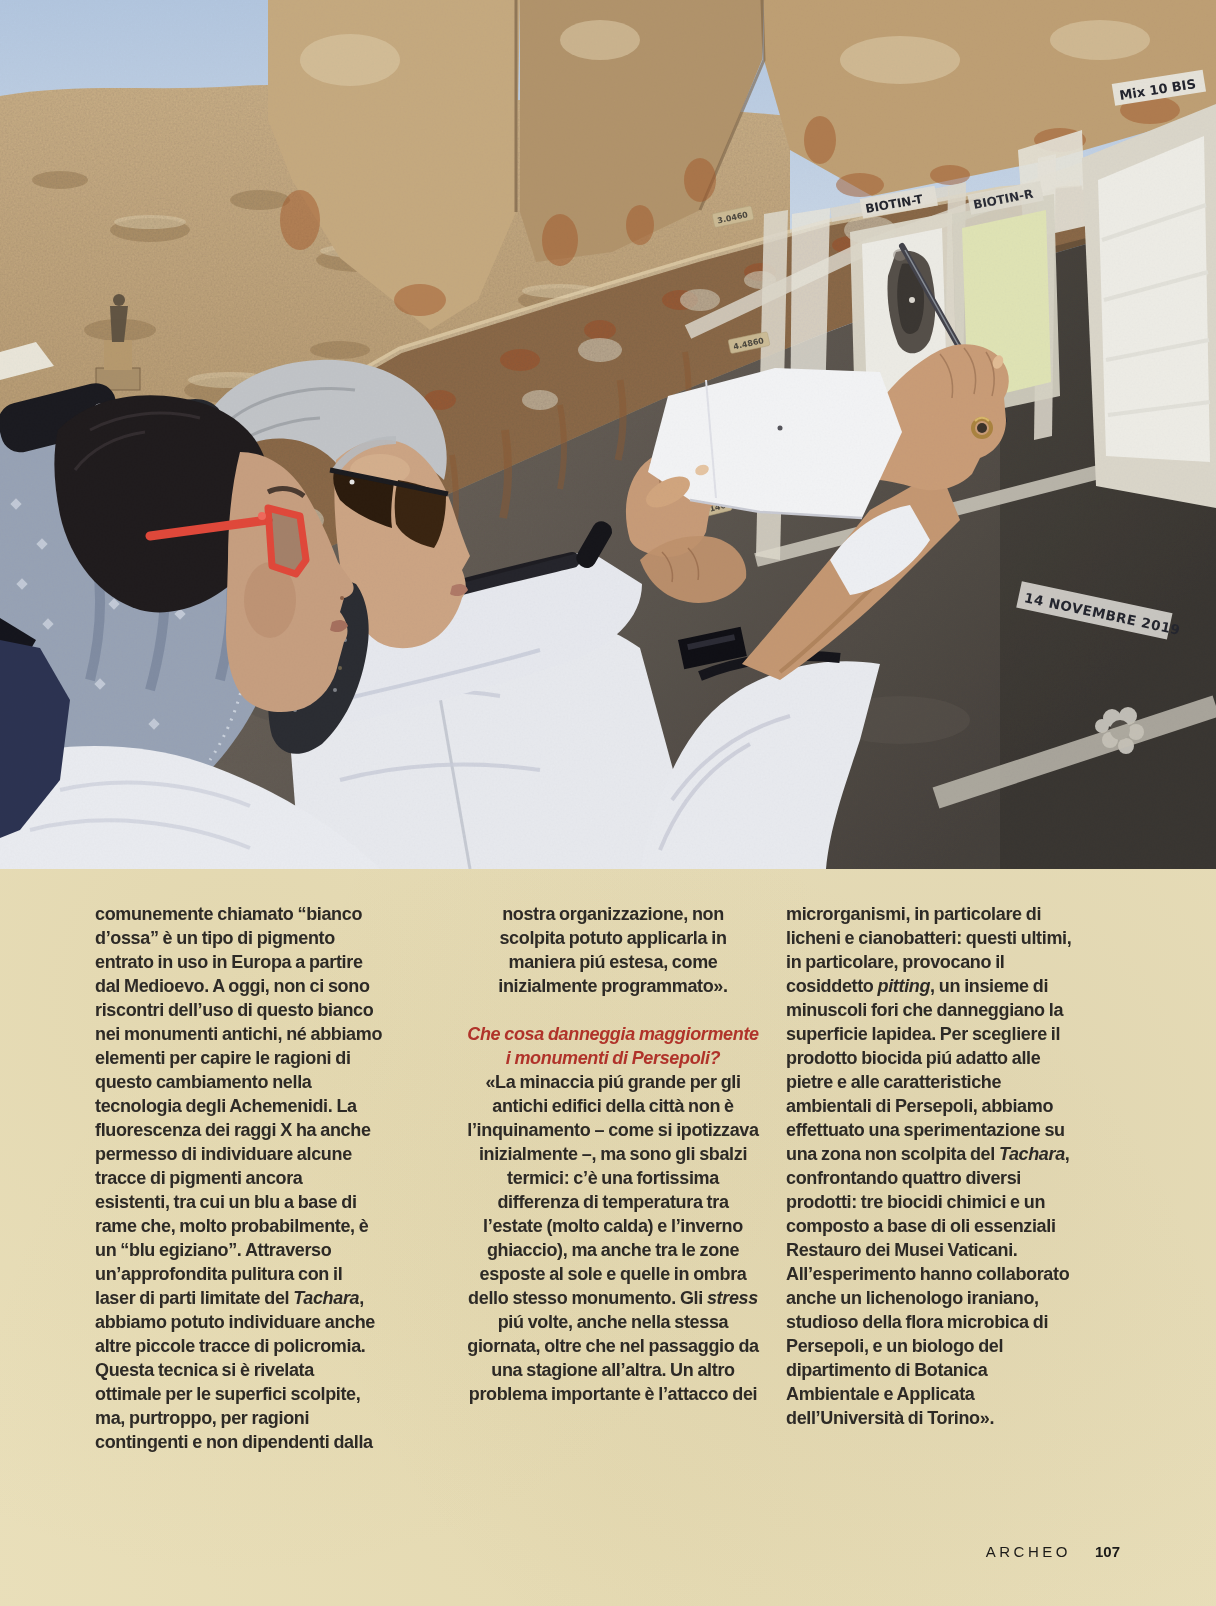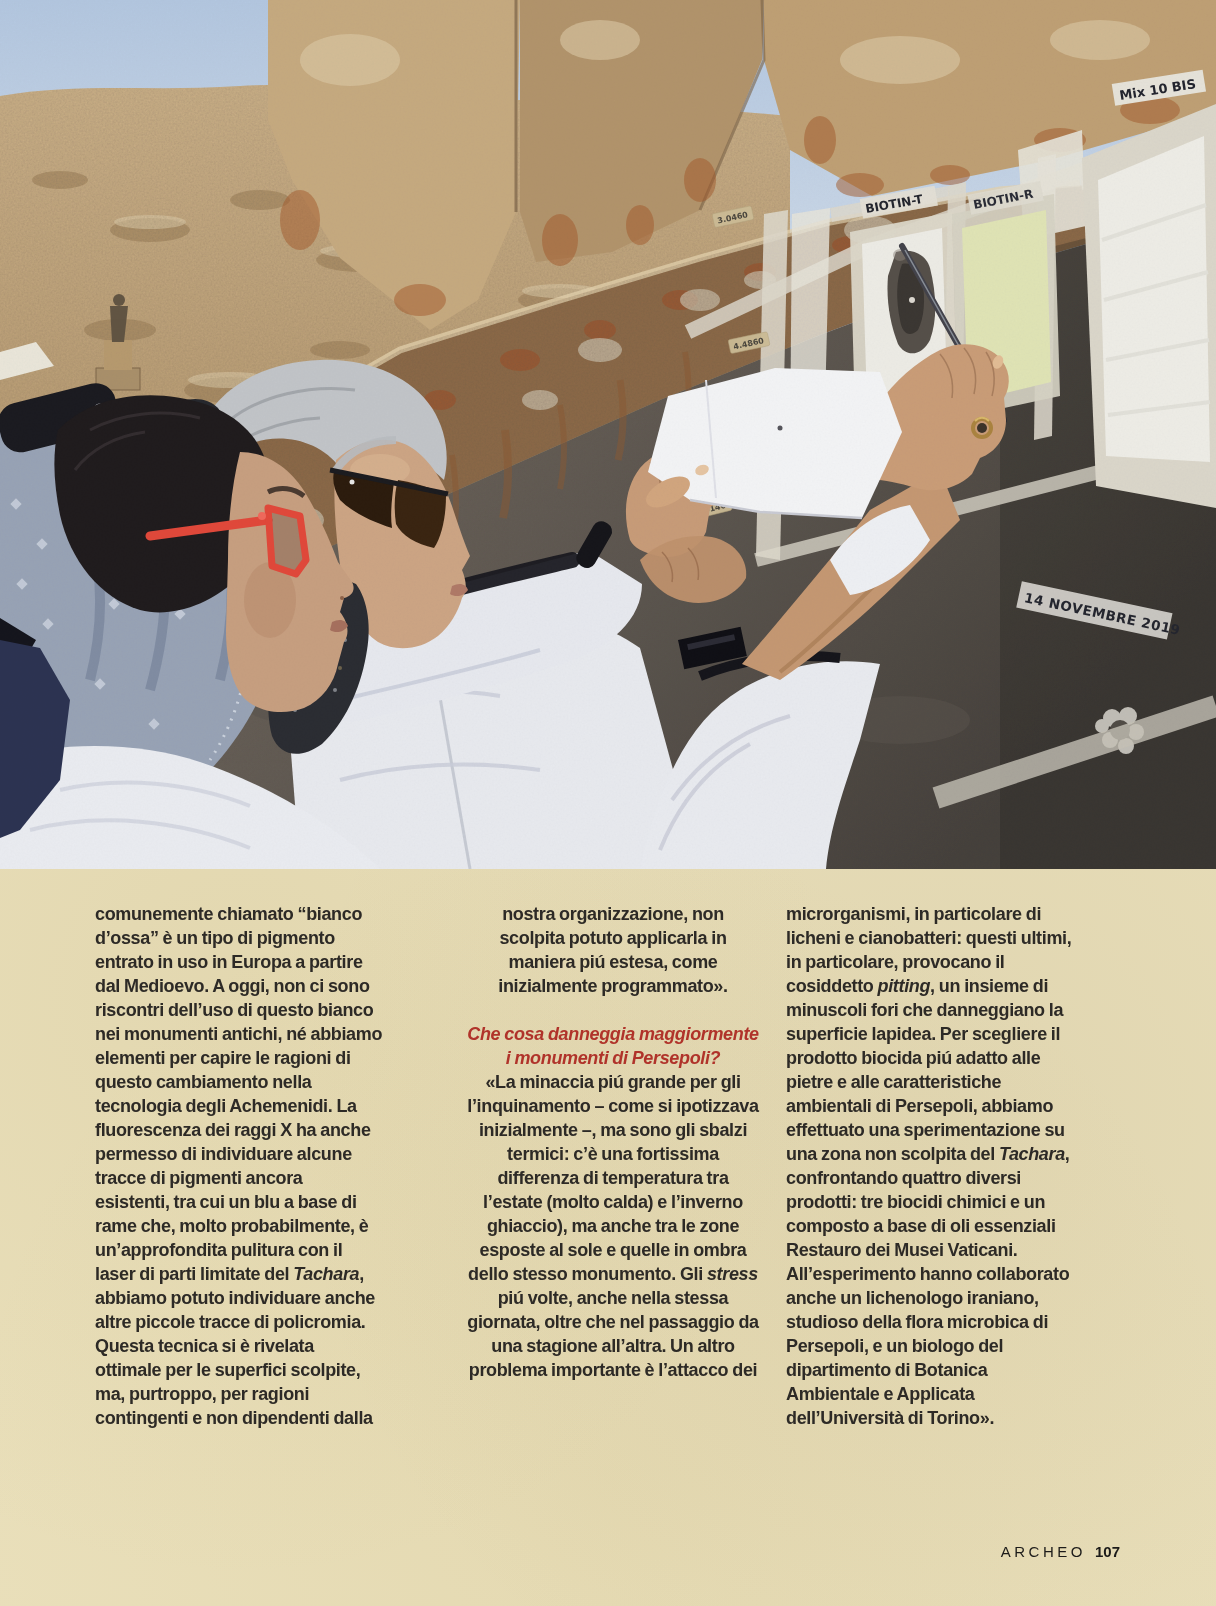--- a/index.html
+++ b/index.html
@@ -16,21 +16,21 @@
   .article{position:absolute;top:0;left:0;width:1216px;}
   .column{position:absolute;top:902px;width:340px;}
   .t-line{height:24px;line-height:24px;font-size:18px;font-weight:700;
           letter-spacing:-0.35px;word-spacing:-0.6px;white-space:nowrap;
           color:var(--text-color,#2d2a26);}
   .t-line i{font-style:italic;}
   .t-line.heading{color:var(--heading-color,#b0332a);font-style:italic;}
   .t-line.spacer{height:24px;}
   .footer{position:absolute;top:1543px;right:96px;font-size:15px;color:#1c1b19;}
   .footer .mag{letter-spacing:3.5px;font-weight:400;}
-  .footer .pagenum{font-weight:700;margin-left:9px;letter-spacing:0;}
+  .footer .pagenum{font-weight:700;margin-left:24px;letter-spacing:0;}
   svg .hand{font-family:"DejaVu Sans", sans-serif;font-weight:700;}
 </style>
 </head>
 <body>
 
 <div class="photo-wrap">
 <svg viewBox="0 0 1216 869" width="1216" height="869" xmlns="http://www.w3.org/2000/svg">
   <defs>
     <linearGradient id="skyG" x1="0" y1="0" x2="0" y2="1">
       <stop offset="0" stop-color="#b3c7e0"></stop>
@@ -419,38 +419,40 @@
         <div class="t-line"><span>riscontri dell’uso di questo bianco</span></div>
         <div class="t-line"><span>nei monumenti antichi, né abbiamo</span></div>
         <div class="t-line"><span>elementi per capire le ragioni di</span></div>
         <div class="t-line"><span>questo cambiamento nella</span></div>
         <div class="t-line"><span>tecnologia degli Achemenidi. La</span></div>
         <div class="t-line"><span>fluorescenza dei raggi X ha anche</span></div>
         <div class="t-line"><span>permesso di individuare alcune</span></div>
         <div class="t-line"><span>tracce di pigmenti ancora</span></div>
         <div class="t-line"><span>esistenti, tra cui un blu a base di</span></div>
         <div class="t-line"><span>rame che, molto probabilmente, è</span></div>
+        <div class="t-line"><span>un “blu egiziano”. Attraverso</span></div>
         <div class="t-line"><span>un’approfondita pulitura con il</span></div>
         <div class="t-line"><span>laser di parti limitate del </span><i>Tachara</i><span>,</span></div>
         <div class="t-line"><span>abbiamo potuto individuare anche</span></div>
         <div class="t-line"><span>altre piccole tracce di policromia.</span></div>
         <div class="t-line"><span>Questa tecnica si è rivelata</span></div>
         <div class="t-line"><span>ottimale per le superfici scolpite,</span></div>
         <div class="t-line"><span>ma, purtroppo, per ragioni</span></div>
         <div class="t-line"><span>contingenti e non dipendenti dalla</span></div>
       </div>
       <div class="column" style="left: 443px; text-align: center;">
         <div class="t-line"><span>nostra organizzazione, non</span></div>
         <div class="t-line"><span>scolpita potuto applicarla in</span></div>
         <div class="t-line"><span>maniera piú estesa, come</span></div>
         <div class="t-line"><span>inizialmente programmato».</span></div>
         <div class="t-line spacer"></div>
         <div class="t-line heading"><span>Che cosa danneggia maggiormente</span></div>
         <div class="t-line heading"><span>i monumenti di Persepoli?</span></div>
         <div class="t-line"><span>«La minaccia piú grande per gli</span></div>
+        <div class="t-line"><span>antichi edifici della città non è</span></div>
         <div class="t-line"><span>l’inquinamento – come si ipotizzava</span></div>
         <div class="t-line"><span>inizialmente –, ma sono gli sbalzi</span></div>
         <div class="t-line"><span>termici: c’è una fortissima</span></div>
         <div class="t-line"><span>differenza di temperatura tra</span></div>
         <div class="t-line"><span>l’estate (molto calda) e l’inverno</span></div>
         <div class="t-line"><span>ghiaccio), ma anche tra le zone</span></div>
         <div class="t-line"><span>esposte al sole e quelle in ombra</span></div>
         <div class="t-line"><span>dello stesso monumento. Gli </span><i>stress</i></div>
         <div class="t-line"><span>piú volte, anche nella stessa</span></div>
         <div class="t-line"><span>giornata, oltre che nel passaggio da</span></div>

